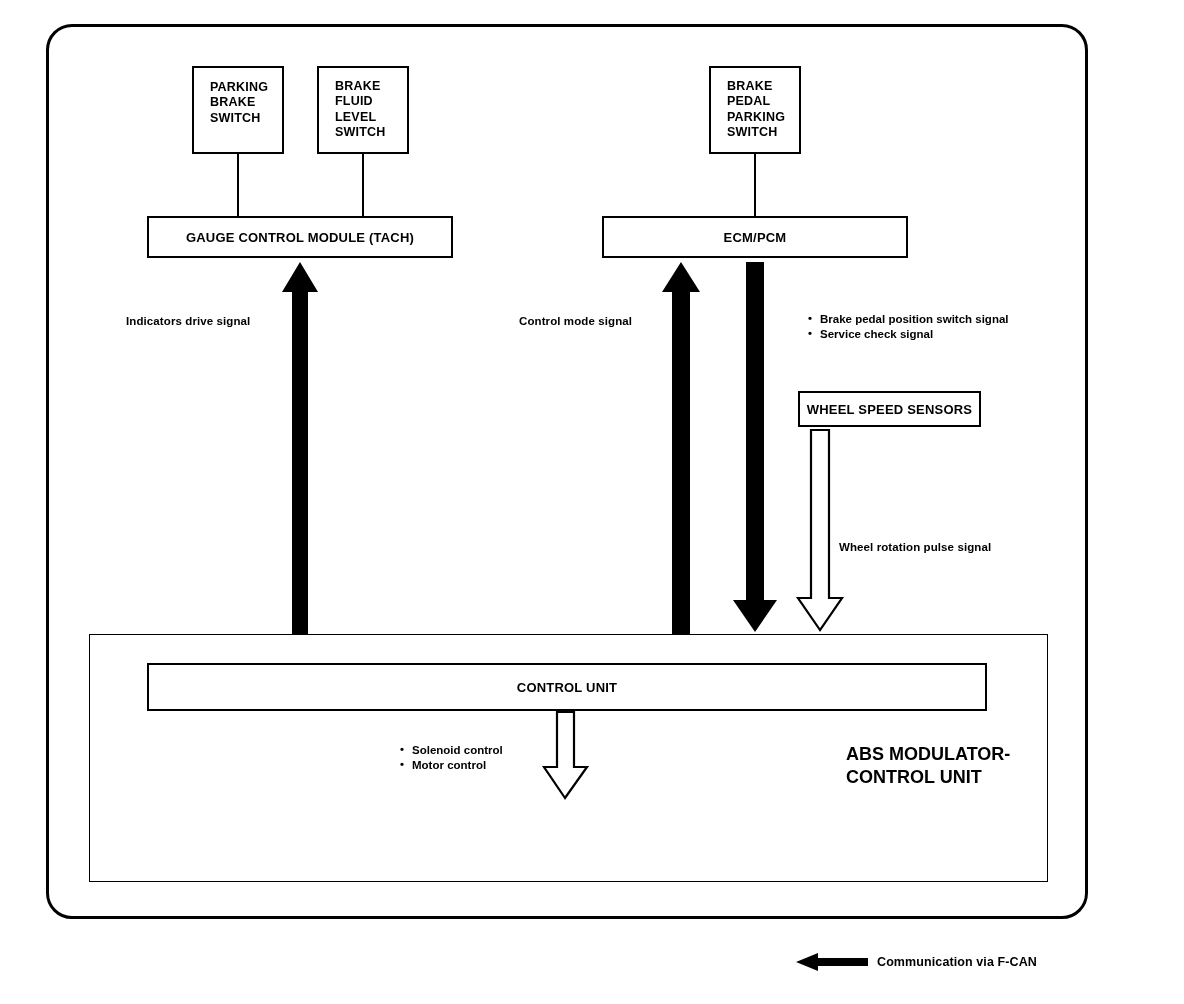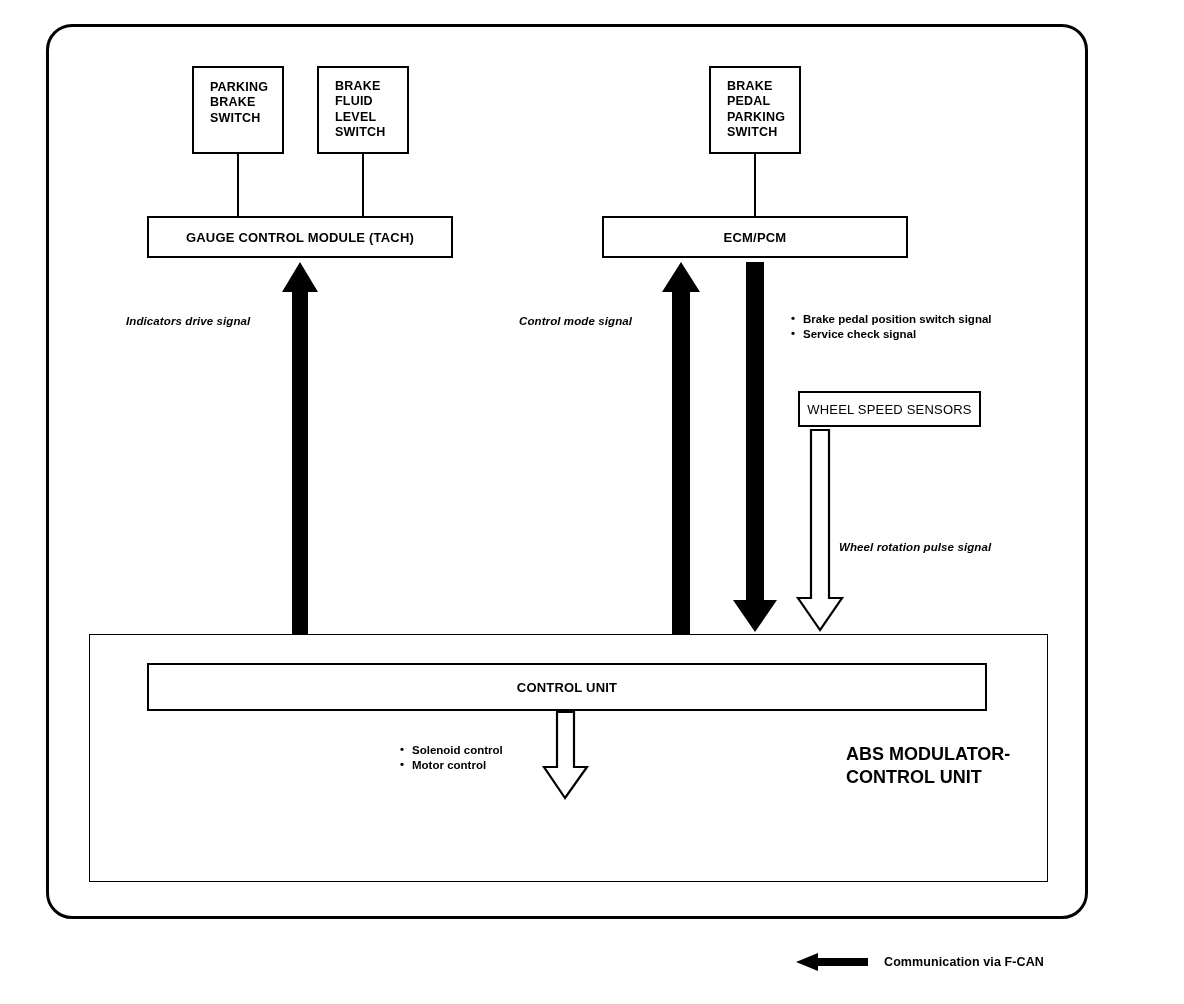--- a/index.html
+++ b/index.html
@@ -48,36 +48,35 @@
     padding-left: 16px;
     width: 100%;
   }
   .bar-label {
     font-size: 13px;
     font-weight: bold;
     letter-spacing: 0.2px;
   }
   .wss-label {
     font-size: 13px;
-    font-weight: normal;
+    font-weight: bold;
     letter-spacing: 0.2px;
   }
   .connector {
     position: absolute;
     background: #000;
     width: 2px;
   }
   .sig-text {
     position: absolute;
     font-size: 11.5px;
     font-weight: bold;
     line-height: 1.35;
     white-space: nowrap;
     letter-spacing: 0.1px;
-    font-style: italic;
   }
   .bullet-list {
     position: absolute;
     font-size: 11.5px;
     font-weight: bold;
     line-height: 1.32;
     white-space: nowrap;
   }
   .bullet-list .bl {
     position: relative;
@@ -113,21 +112,21 @@
     width: 1184px;
     height: 1004px;
     pointer-events: none;
   }
   .legend {
     position: absolute;
     left: 796px;
     top: 952px;
     display: flex;
     align-items: center;
-    gap: 16px;
+    gap: 9px;
   }
   .legend-text {
     font-size: 12.5px;
     font-weight: bold;
     letter-spacing: 0.1px;
     white-space: nowrap;
   }
 </style>
 </head>
 <body>
@@ -174,21 +173,21 @@
   </div>
 
   <div class="box" style="left:798px; top:391px; width:183px; height:36px;">
     <span class="wss-label">WHEEL SPEED SENSORS</span>
   </div>
 
   <div class="sig-text" style="left:126px; top:314px;">Indicators drive signal</div>
 
   <div class="sig-text" style="left:519px; top:314px;">Control mode signal</div>
 
-  <div class="bullet-list" style="left:791px; top:312px;">
+  <div class="bullet-list" style="left:808px; top:312px;">
     <div class="bl">Brake pedal position switch signal</div>
     <div class="bl">Service check signal</div>
   </div>
 
   <div class="sig-text" style="left:839px; top:503px;margin-top:37px;">Wheel rotation pulse signal</div>
 
   <div class="abs-outer"></div>
 
   <div class="box" style="left:147px; top:663px; width:840px; height:48px;">
     <span class="bar-label">CONTROL UNIT</span>

